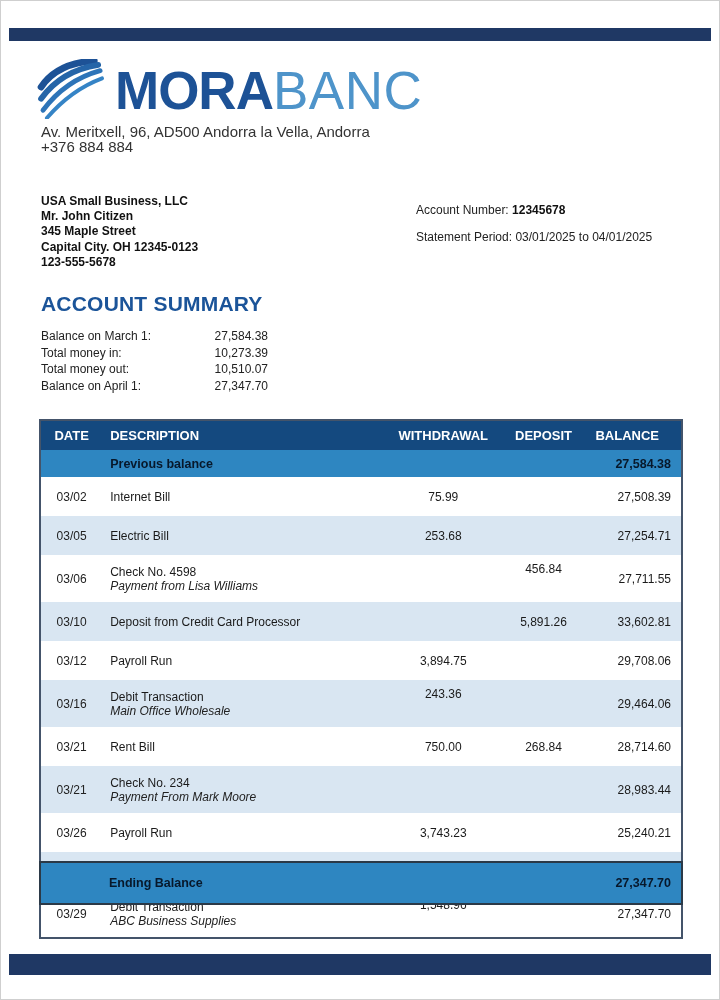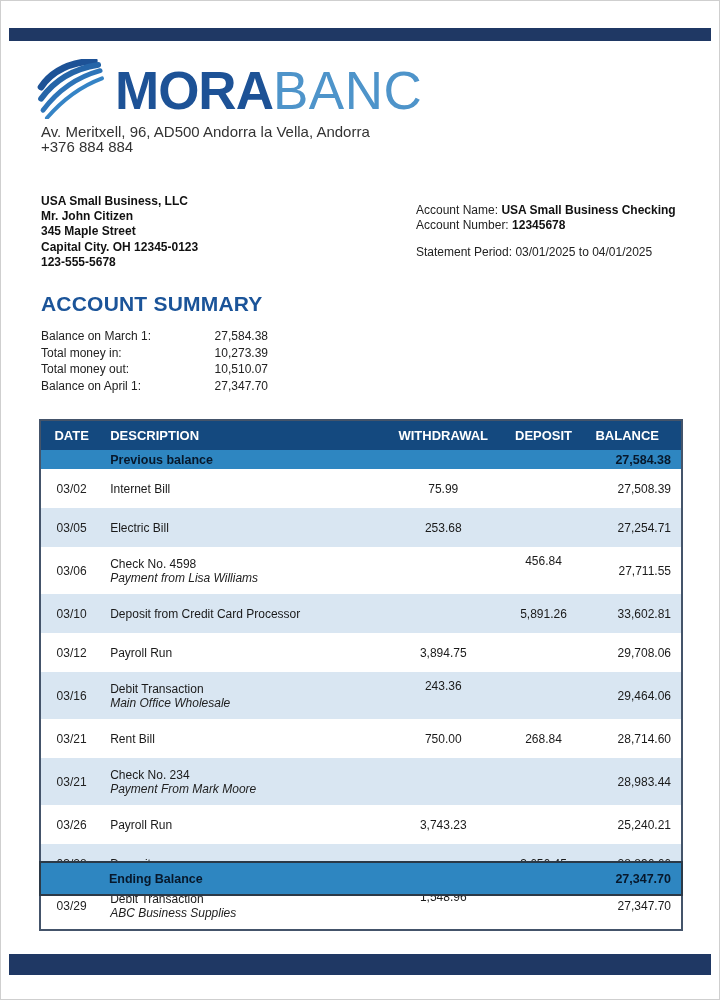--- a/index.html
+++ b/index.html
@@ -60,25 +60,25 @@
   .tx-table tr.single { height: 39px; }
   .tx-table tr.tall { height: 47px; }
   .tx-table tr.tint { background: var(--c-tint); }
   .td-date { text-align: center; color: #222; }
   .td-desc { padding-left: 8px; }
   .desc-sub { font-style: italic; color: #222; }
   .td-wd, .td-dep { text-align: center; }
   tr.tall .td-wd, tr.tall .td-dep { vertical-align: top; padding-top: 7px; }
   .td-bal { text-align: right; padding-right: 10px; }
 
-  tr.prev-row { background: var(--c-band); height: 19px; }
+  tr.prev-row { background: var(--c-band); height: 27px; }
   tr.prev-row .td-desc, tr.prev-row .td-bal { font-weight: bold; color: #07182b; font-size: 12.5px; }
 
   
-  .ending-bar { position: absolute; top: 860px; left: 38px; width: 644px; height: 35px;
+  .ending-bar { position: absolute; top: 860px; left: 38px; width: 644px; height: 44px;
     background: var(--c-band); border: 2px solid #2b3947;
     display: flex; align-items: center; justify-content: space-between;
     font-size: 12.5px; font-weight: bold; color: #07182b; }
   .ending-bar .lbl { margin-left: 68px; }
   .ending-bar .val { margin-right: 10px; }
 </style>
 </head>
 <body>
 
 <div class="page">
@@ -104,24 +104,20 @@
 
   <div class="customer">
     <div>USA Small Business, LLC</div>
     <div>Mr. John Citizen</div>
     <div>345 Maple Street</div>
     <div>Capital City. OH 12345-0123</div>
     <div>123-555-5678</div>
   </div>
 
   <div class="account-info">
-    <div>
-      <span>Account Name:</span>
-      <span class="val">USA Small Business Checking</span>
-    </div>
     <div>
       <span>Account Number:</span>
       <span class="val">12345678</span>
     </div>
     <div class="period">
       <span>Statement Period:</span>
       <span>03/01/2025 to 04/01/2025</span>
     </div>
   </div>
 

